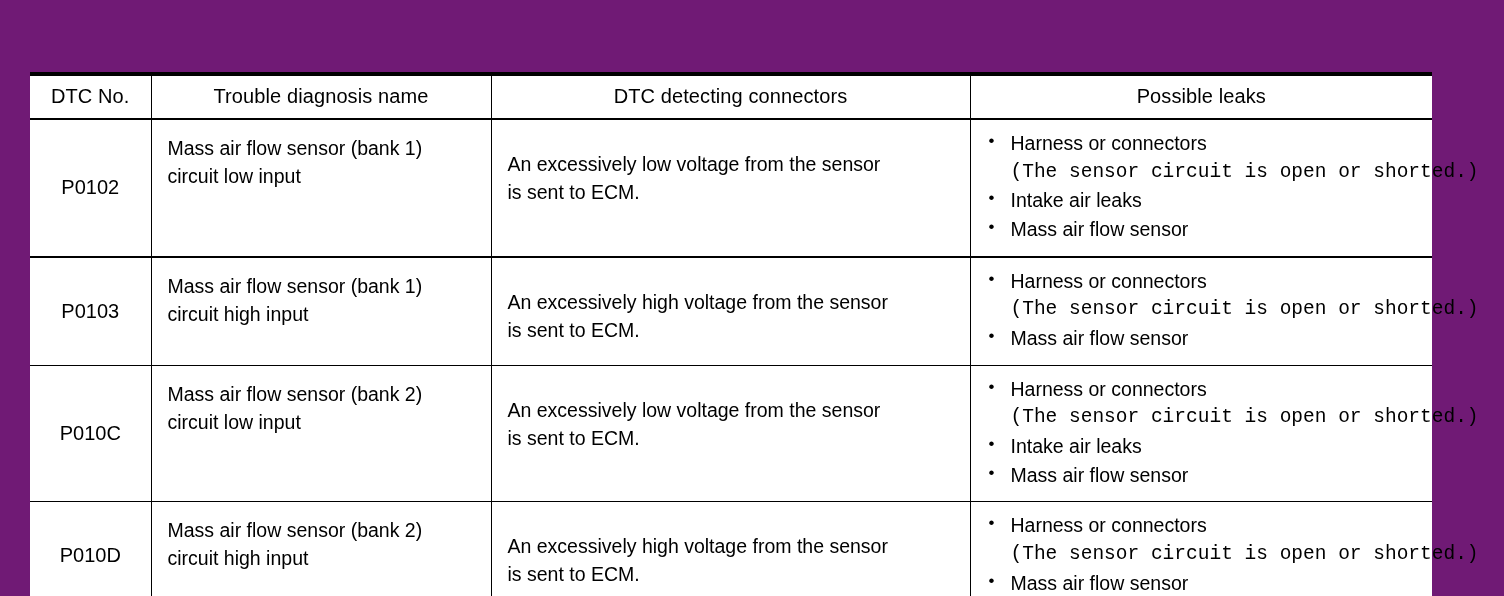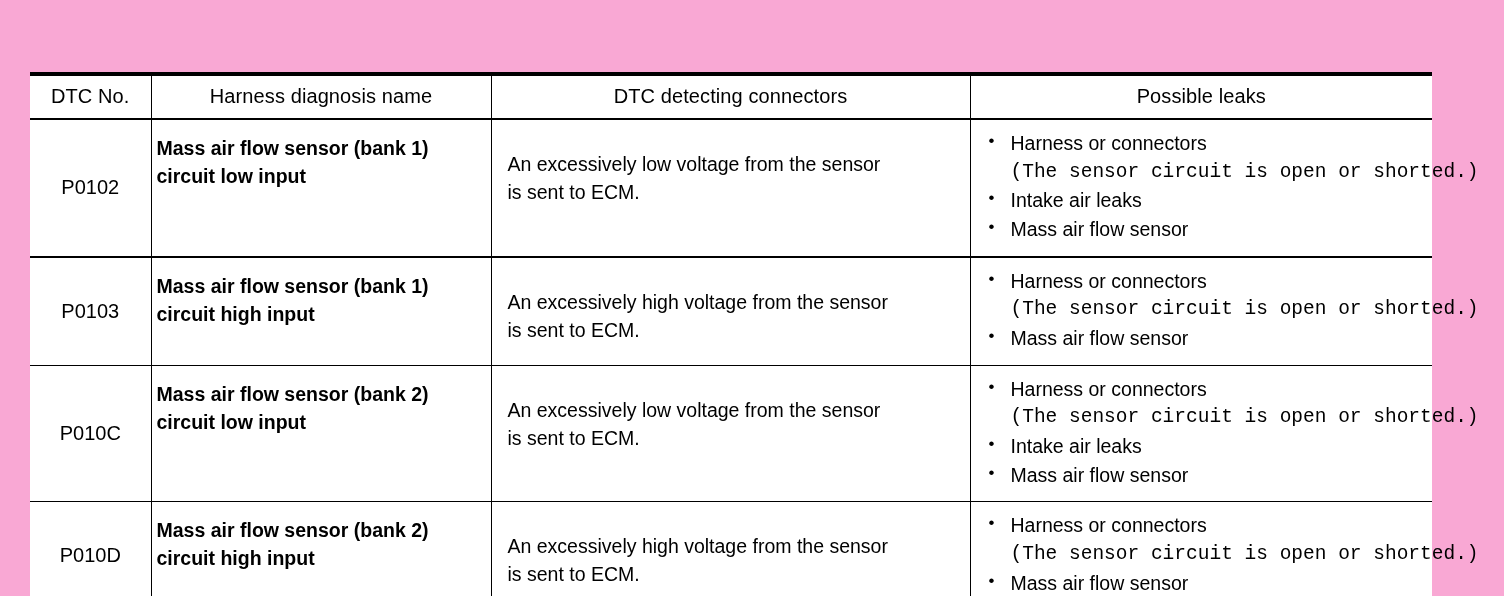--- a/index.html
+++ b/index.html
@@ -12,21 +12,21 @@
     height: 596px;
     font-family: "Liberation Sans", sans-serif;
     color: #000000;
     overflow: hidden;
   }
 
   #page {
     position: relative;
     width: 1504px;
     height: 596px;
-    background: #f9a8d4;
+    background: #701a75;
   }
 
   
   #dtc-table-wrap {
     position: absolute;
     left: 30px;
     top: 72px;
     width: 1402px;
   }
 
@@ -79,21 +79,21 @@
   }
 
   td.cell-dtc {
     text-align: center;
     vertical-align: middle;
     font-size: 20px;
     padding: 12px 6px;
     margin-top: 13px;
   }
 
-  td.cell-name   { padding: 14px 10px 16px 5px; font-weight: bold; }
+  td.cell-name   { padding: 14px 10px 16px 16px; }
   td.cell-cond   { padding: 30px 10px 16px 16px; }
   td.cell-cause  { padding: 9px 8px 12px 12px; }
 
   .line { display: block; line-height: 1.45; white-space: nowrap; }
 
   ul.causes {
     list-style: none;
     margin: 0;
     padding: 0;
   }
@@ -127,21 +127,21 @@
       <colgroup>
         <col class="c-dtc">
         <col class="c-name">
         <col class="c-cond">
         <col class="c-cause">
       </colgroup>
 
       <thead>
         <tr>
           <th>DTC No.</th>
-          <th>Harness diagnosis name</th>
+          <th>Trouble diagnosis name</th>
           <th>DTC detecting connectors</th>
           <th>Possible leaks</th>
         </tr>
       </thead>
 
       <tbody id="table-body">
           <tr>
             <td class="cell-dtc"><span>P0102</span></td>
             <td class="cell-name">
               <span class="line">Mass air flow sensor (bank 1)</span>

